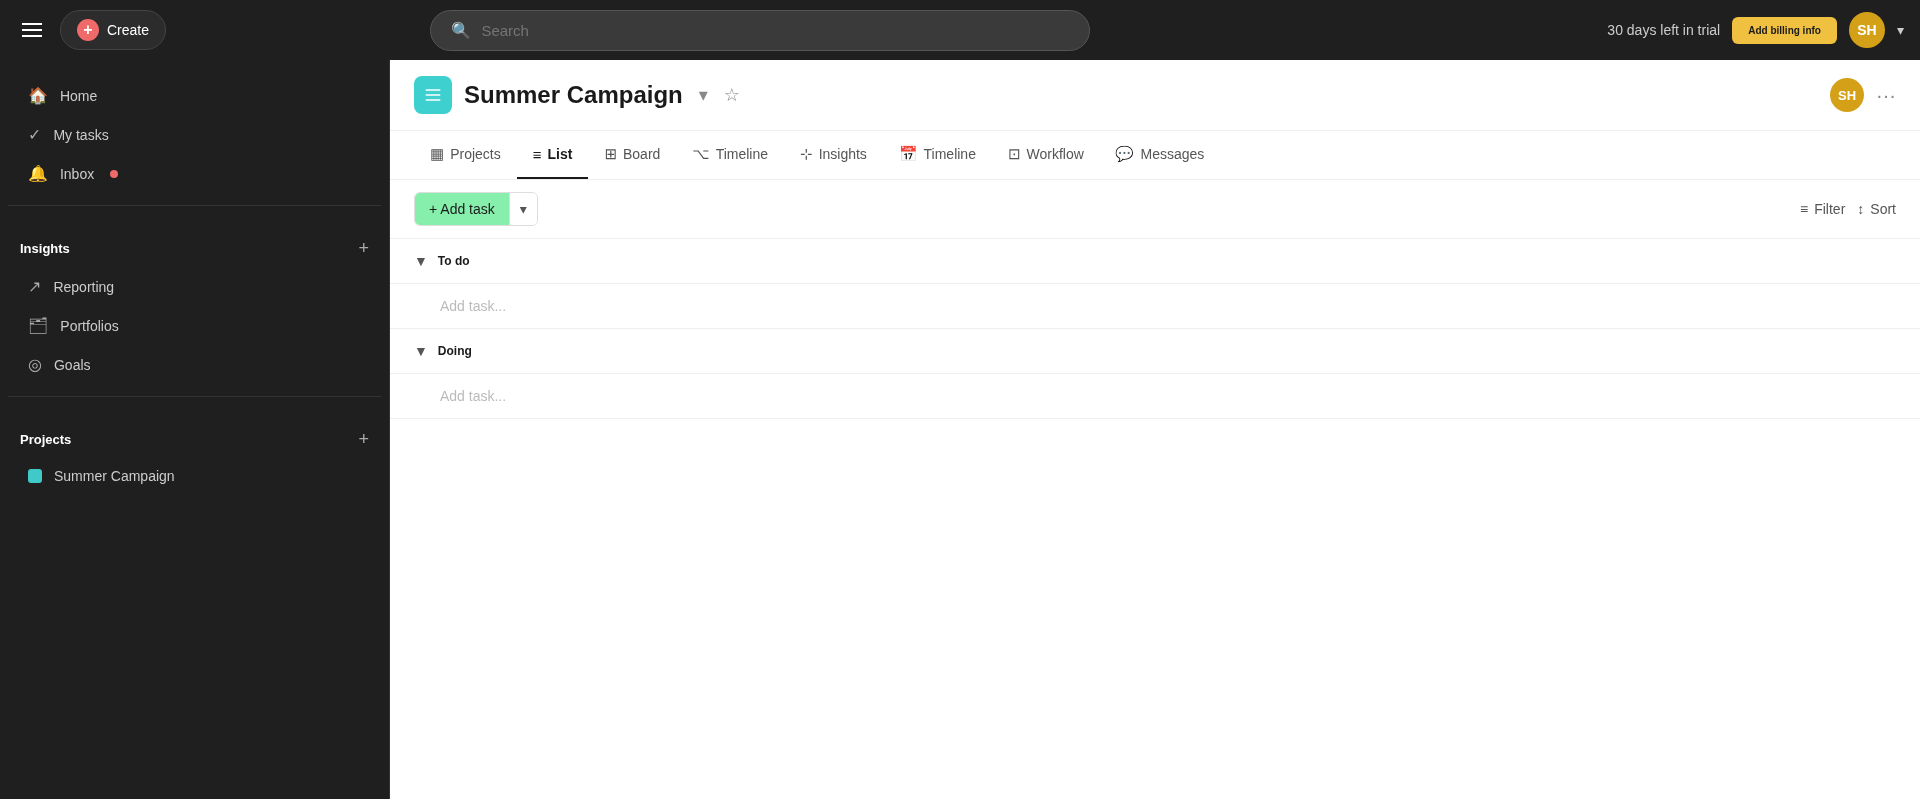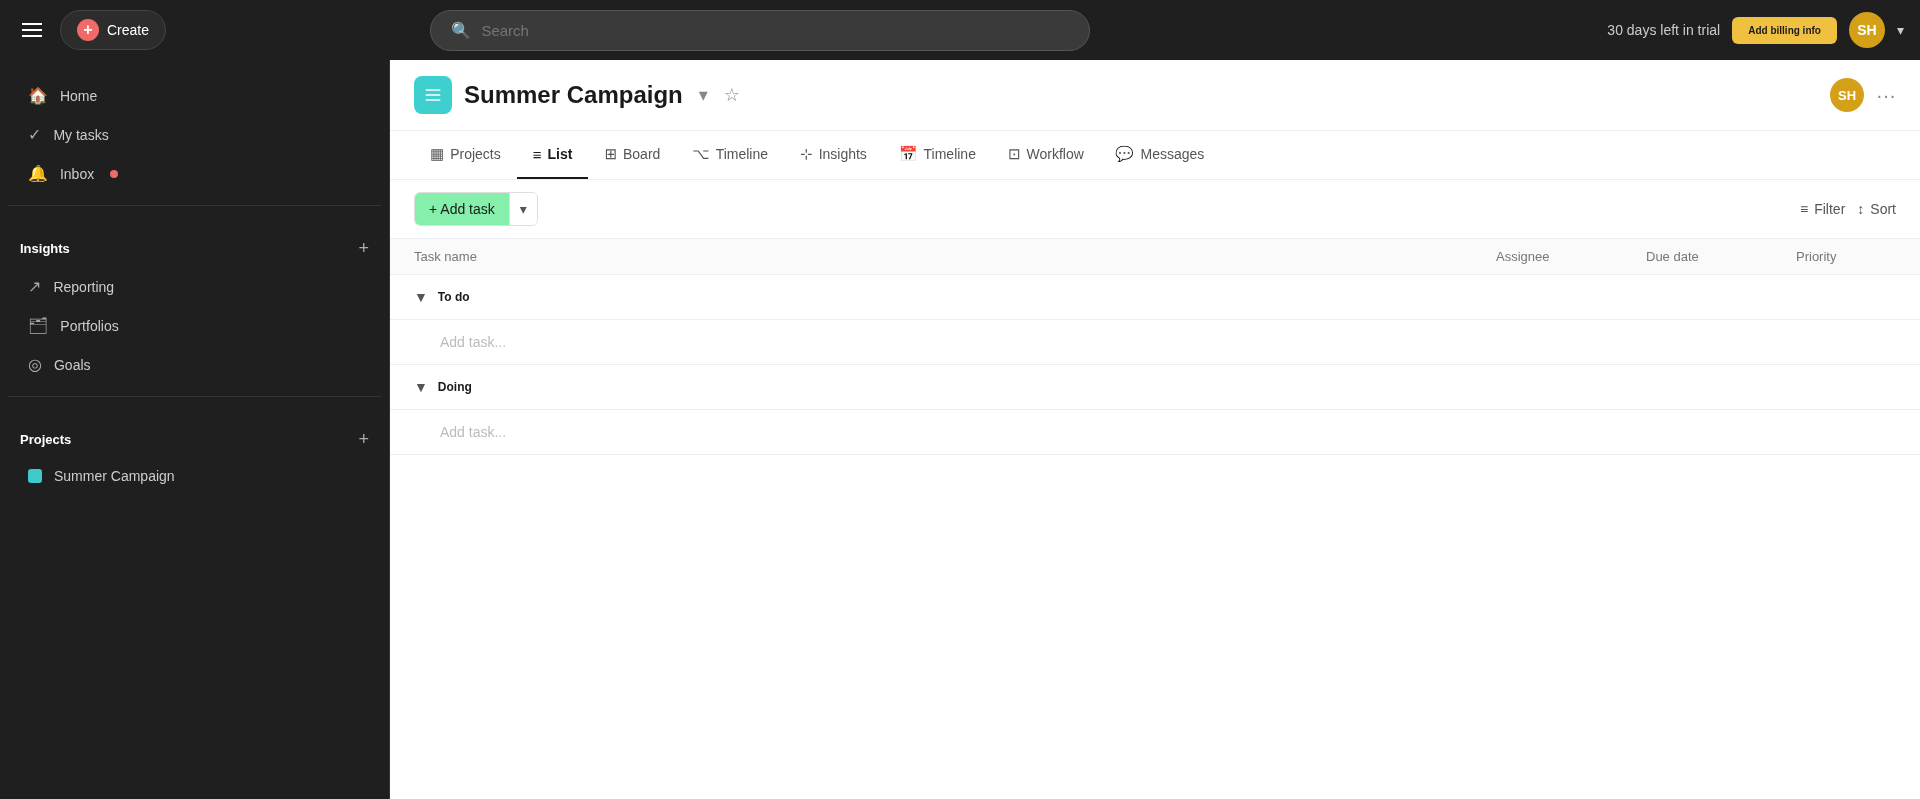--- a/index.html
+++ b/index.html
@@ -331,26 +331,20 @@
         </button>
         <button class="sort-btn">
           <span>↕</span>
           <span>Sort</span>
         </button>
       </div>
     </div>
 
     <div class="task-table">
 
-      <div class="table-header">
-        <div class="col-task">Task name</div>
-        <div class="col-assignee">Assignee</div>
-        <div class="col-due">Due date</div>
-        <div class="col-priority">Priority</div>
-      </div>
 
       <div class="section-row">
         <button class="section-chevron">▼</button>
         <span class="section-title">To do</span>
       </div>
       <div class="add-task-inline">Add task...</div>
 
       <div class="section-row">
         <button class="section-chevron">▼</button>
         <span class="section-title">Doing</span>

